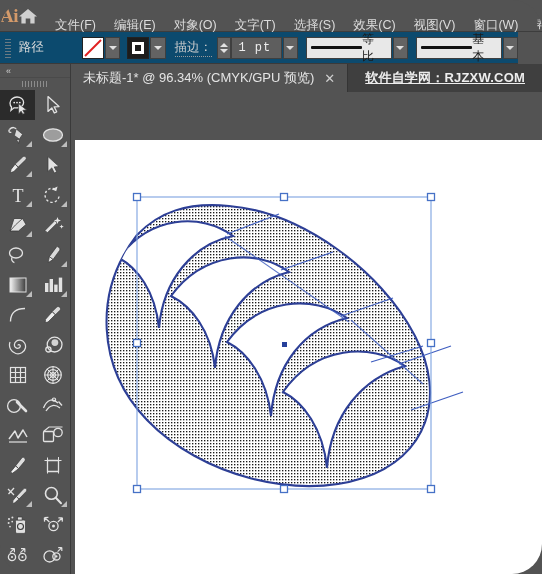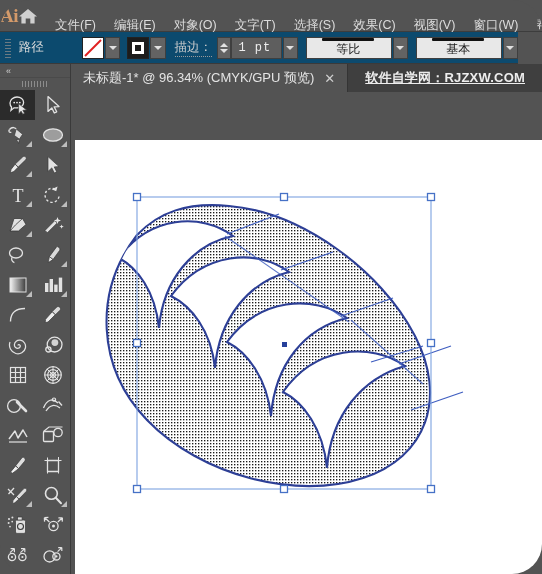--- a/index.html
+++ b/index.html
@@ -78,21 +78,21 @@
   .st-dn { width:0;height:0;border-left:4px solid transparent;border-right:4px solid transparent;border-top:4px solid #e2e2e2; }
 
   .num-field {
     width:56px; height:22px; background:#5e5e5e; border:1px solid #3f3f3f;
     color:#eee; font-size:12px; font-family:"Liberation Mono","DejaVu Sans Mono",monospace;
     display:flex; align-items:center; padding-left:6px; letter-spacing:1px;
   }
   .profile-box {
     height:22px; background:#e8e8e8; border:1px solid #3f3f3f;
     display:flex; align-items:center; justify-content:space-between;
-    padding:0 5px 0 4px; color:#1a1a1a; font-size:12px;flex-direction:column;
+    padding:0 5px 0 4px; color:#1a1a1a; font-size:12px;
   }
   .profile-line { display:block; height:3px; background:#111; border-radius:1px; }
 
   
   .toolpanel {
     position:absolute; left:0; top:64px; width:71px; height:510px;
     background:#535353; border-right:1px solid #3a3a3a;
   }
   .tp-head { height:14px; position:relative; border-bottom:1px solid #4a4a4a; }
   .tp-collapse {

